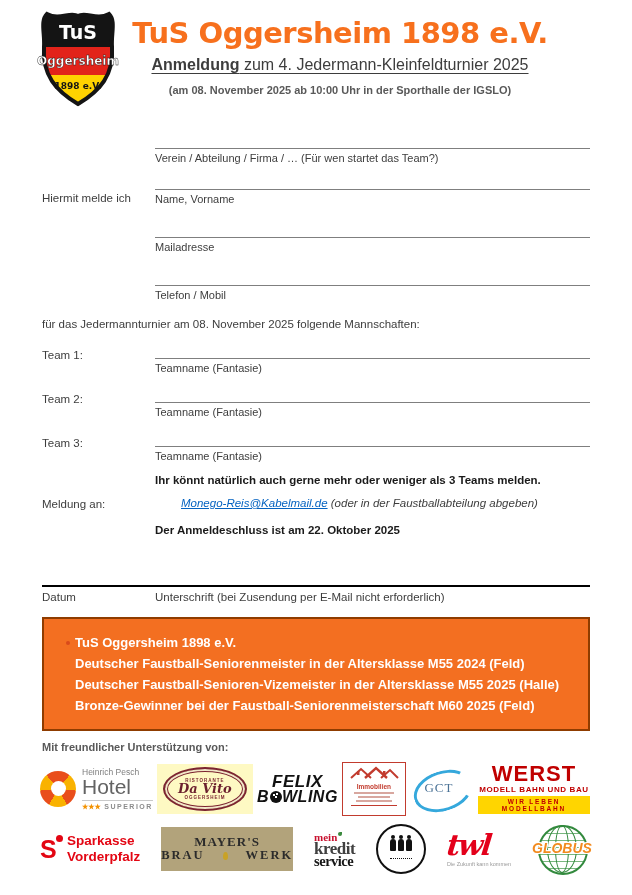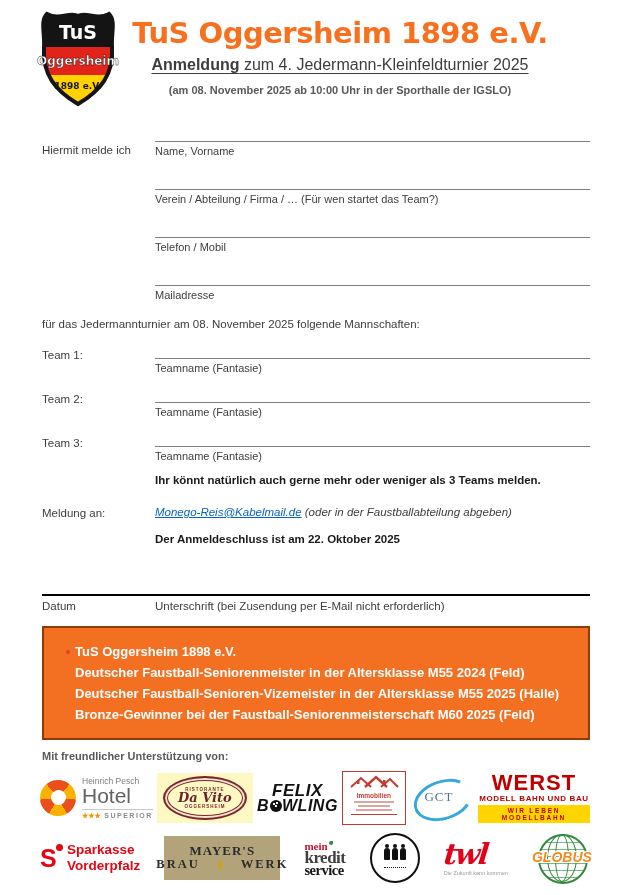--- a/index.html
+++ b/index.html
@@ -22,21 +22,21 @@
   .flabel{width:113px;font-size:11.5px;padding-bottom:1px;}
   .fcol{flex:1;}
   .fline{height:16px;border-bottom:1px solid #7f7f7f;}
   .fline.gap{margin-top:16px;}
   .fsub{font-size:11px;margin-top:3px;color:#3d3d3d;}
   .teamsintro{margin-top:17px;font-size:11.5px;}
   .trow{display:flex;margin-top:15px;}
   .trow .flabel{padding-top:4px;}
   .trow .fline{height:13px;}
   .note{margin-left:113px;margin-top:12px;font-size:11.5px;font-weight:bold;color:#1a1a1a;}
-  .meldrow{display:flex;margin-top:20px;}
+  .meldrow{display:flex;margin-top:11px;gap:26px;}
   .meldrow .flabel{padding-top:1px;}
   .meldbody{font-size:11.5px;font-style:italic;}
   .email{color:#0563c1;text-decoration:underline;}
   .deadline{margin-left:113px;margin-top:13px;font-size:11.5px;font-weight:bold;color:#1a1a1a;}
   .sigline{margin-top:49px;border-top:2.5px solid #000;}
   .sigrow{display:flex;margin-top:4px;}
   .sigrow .flabel{font-size:11.5px;}
   .sigrow .siglabel{font-size:11.5px;}
   
   .achv{margin:13px 42px 0 42px;background:#f36f21;border:2px solid #8f3c00;
@@ -96,21 +96,21 @@
   .werst .w3{margin-top:2px;background:#ffd500;padding:2px 0;font-size:6.5px;font-weight:900;
              letter-spacing:1.8px;color:#c00000;}
   
   .spk{display:flex;align-items:center;gap:7px;}
   .spk .glyph{position:relative;width:20px;height:27px;font-weight:900;font-size:25px;
               color:#e30613;line-height:27px;}
   .spk .glyph::after{content:"";position:absolute;right:-3px;top:-1px;width:7px;height:7px;
               border-radius:50%;background:#e30613;}
   .spk .txt{font-size:13.5px;font-weight:bold;color:#e30613;line-height:16px;}
   
-  .mayers{width:116px;height:44px;background:#b2a37b;display:flex;flex-direction:column;
+  .mayers{width:132px;height:44px;background:#b2a37b;display:flex;flex-direction:column;
           align-items:center;justify-content:center;color:#2b2b2b;font-family:"Liberation Serif",serif;}
   .mayers .m1{font-size:13px;font-weight:bold;letter-spacing:1px;line-height:13px;}
   .mayers .m2{font-size:12.5px;font-weight:bold;letter-spacing:2px;display:flex;align-items:center;gap:18px;}
   .drop{display:inline-block;width:5px;height:8px;background:#c9a227;
         border-radius:50% 50% 50% 50%/60% 60% 40% 40%;}
   
   .kredit{font-family:"Liberation Serif",serif;font-weight:900;text-align:left;line-height:12px;}
   .kredit .k1{font-size:11px;color:#c8102e;display:flex;align-items:flex-start;gap:1px;}
   .leaf{display:inline-block;width:4px;height:4px;border-radius:50% 0 50% 50%;background:#3b8a3e;margin-top:1px;}
   .kredit .k2{font-size:17px;color:#404040;letter-spacing:-.5px;}
@@ -164,49 +164,49 @@
     </svg>
     <div class="titleblock">
       <div class="title">TuS Oggersheim 1898 e.V.</div>
       <div class="subtitle"><span class="b">Anmeldung</span><span> zum 4. Jedermann-Kleinfeldturnier 2025</span></div>
       <div class="info">(am 08. November 2025 ab 10:00 Uhr in der Sporthalle der IGSLO)</div>
     </div>
   </div>
 
   <div class="content">
 
+    <div class="frow">
+      <div class="flabel"></div>
+      <div class="fcol">
+        <div class="fline gap"></div>
+        <div class="fsub">Verein / Abteilung / Firma / … (Für wen startet das Team?)</div>
+      </div>
+    </div>
+
     <div class="frow first">
       <div class="flabel">Hiermit melde ich</div>
       <div class="fcol">
         <div class="fline"></div>
         <div class="fsub">Name, Vorname</div>
       </div>
     </div>
 
     <div class="frow">
       <div class="flabel"></div>
       <div class="fcol">
         <div class="fline gap"></div>
-        <div class="fsub">Verein / Abteilung / Firma / … (Für wen startet das Team?)</div>
+        <div class="fsub">Mailadresse</div>
       </div>
     </div>
 
     <div class="frow">
       <div class="flabel"></div>
       <div class="fcol">
         <div class="fline gap"></div>
         <div class="fsub">Telefon / Mobil</div>
-      </div>
-    </div>
-
-    <div class="frow">
-      <div class="flabel"></div>
-      <div class="fcol">
-        <div class="fline gap"></div>
-        <div class="fsub">Mailadresse</div>
       </div>
     </div>
 
     <div class="teamsintro">für das Jedermannturnier am 08. November 2025 folgende Mannschaften:</div>
 
     <div class="trow">
       <div class="flabel">Team 1:</div>
       <div class="fcol">
         <div class="fline"></div>
         <div class="fsub">Teamname (Fantasie)</div>

